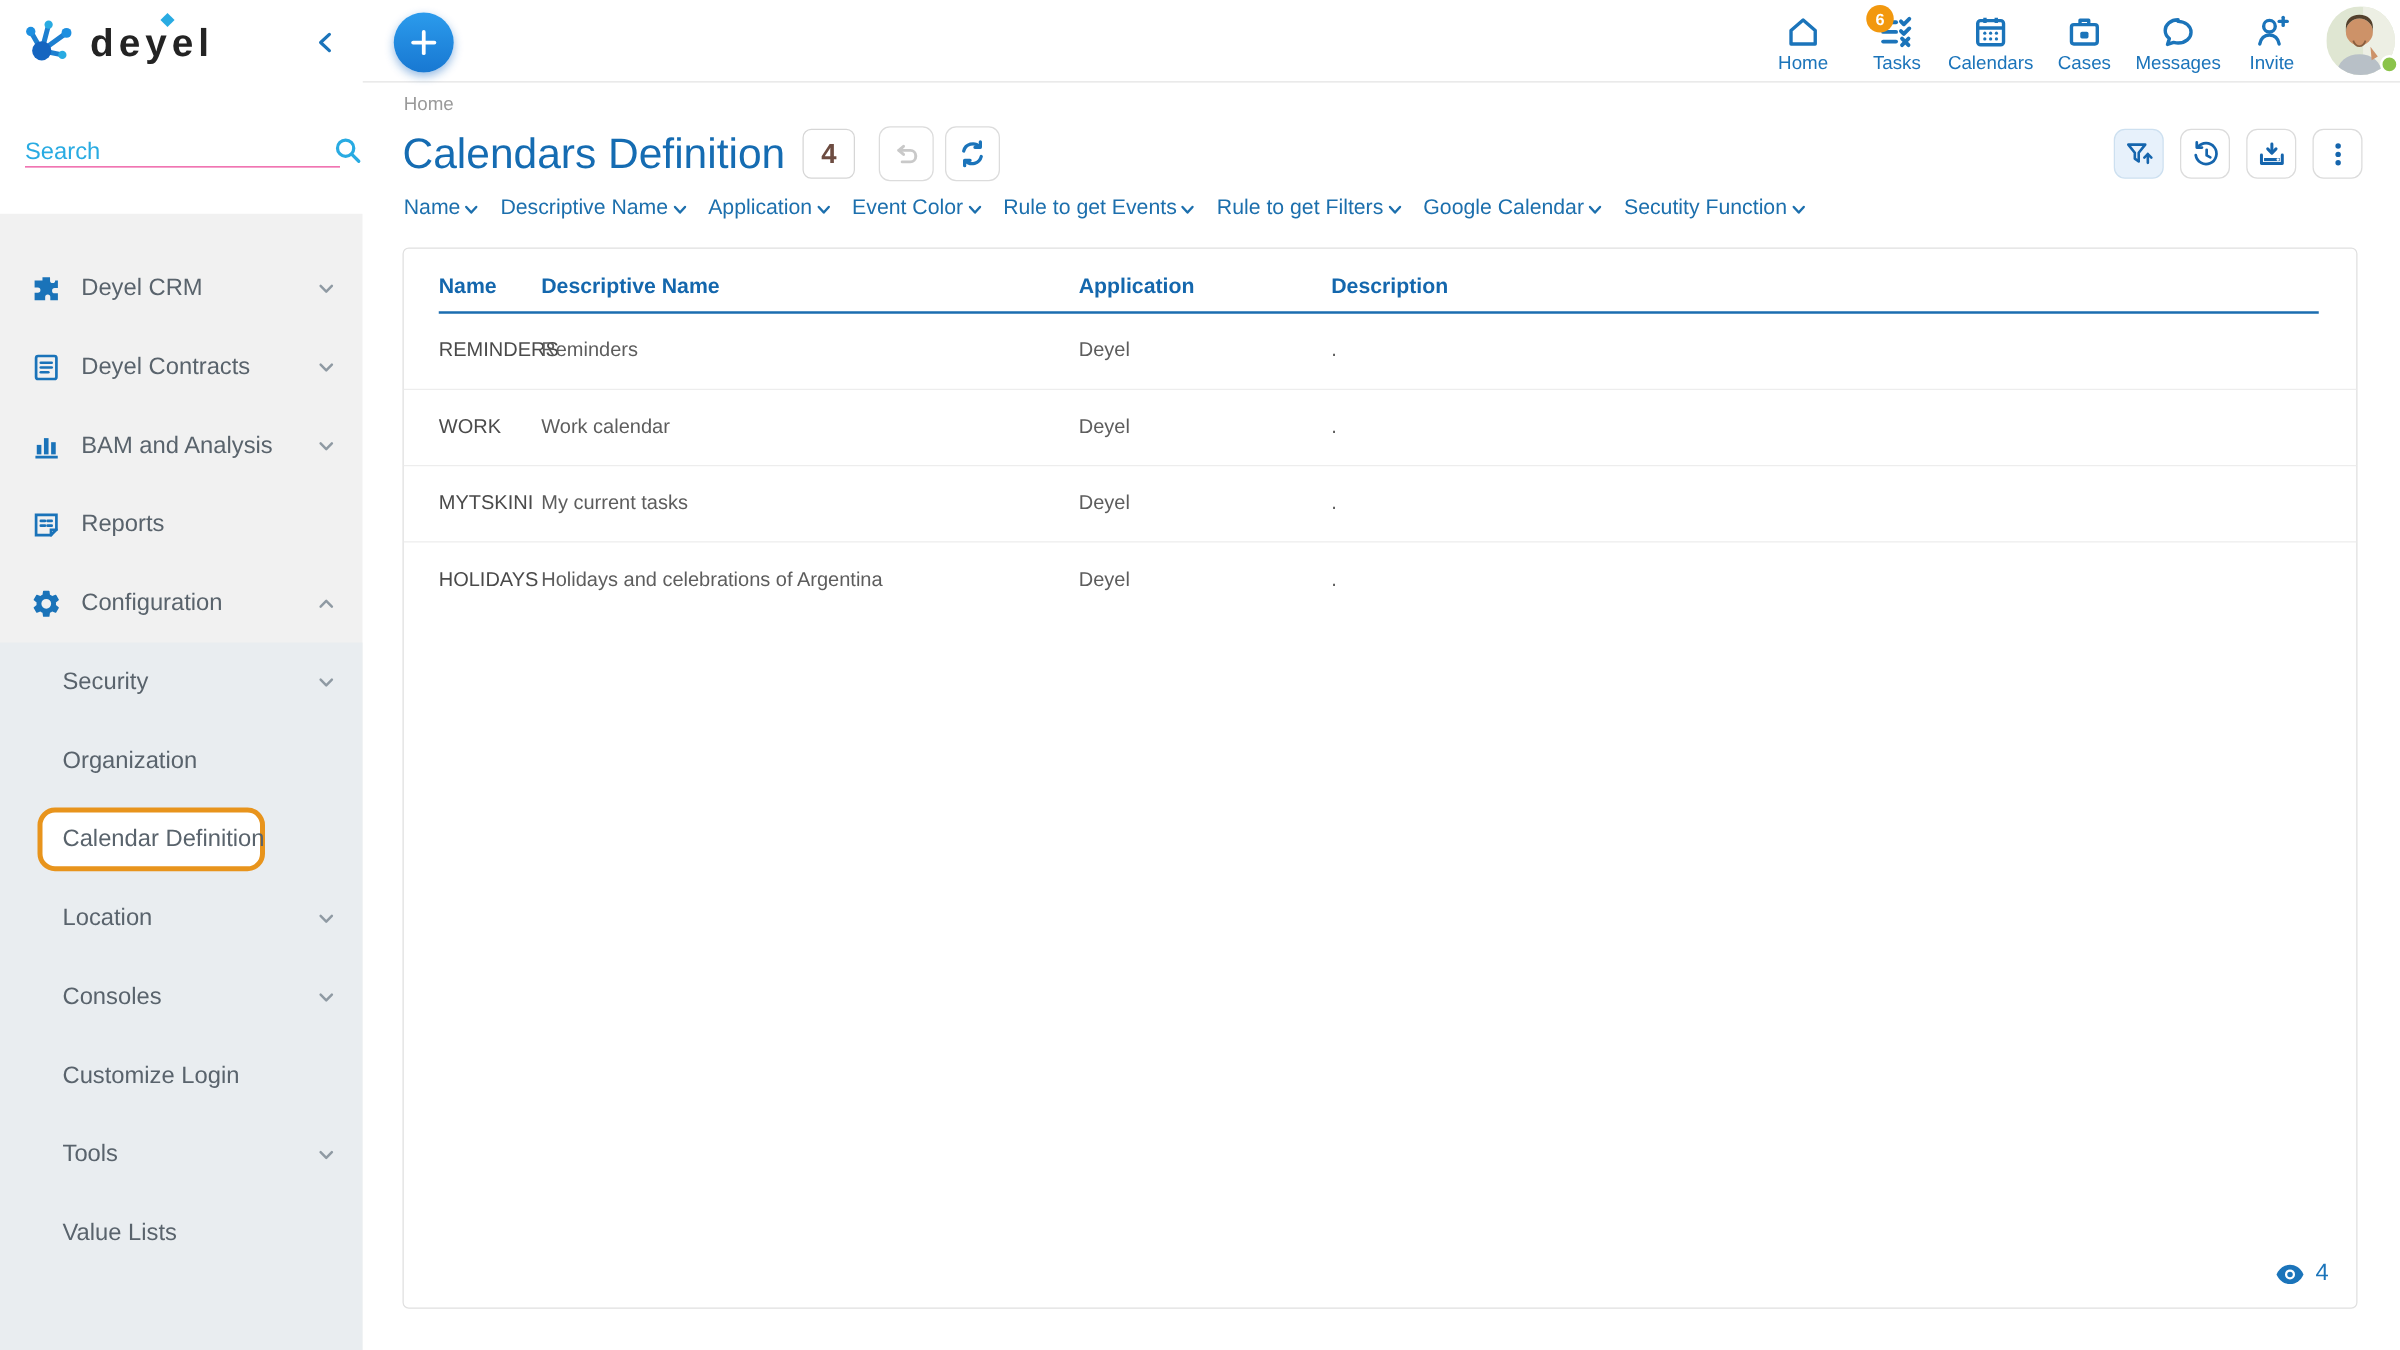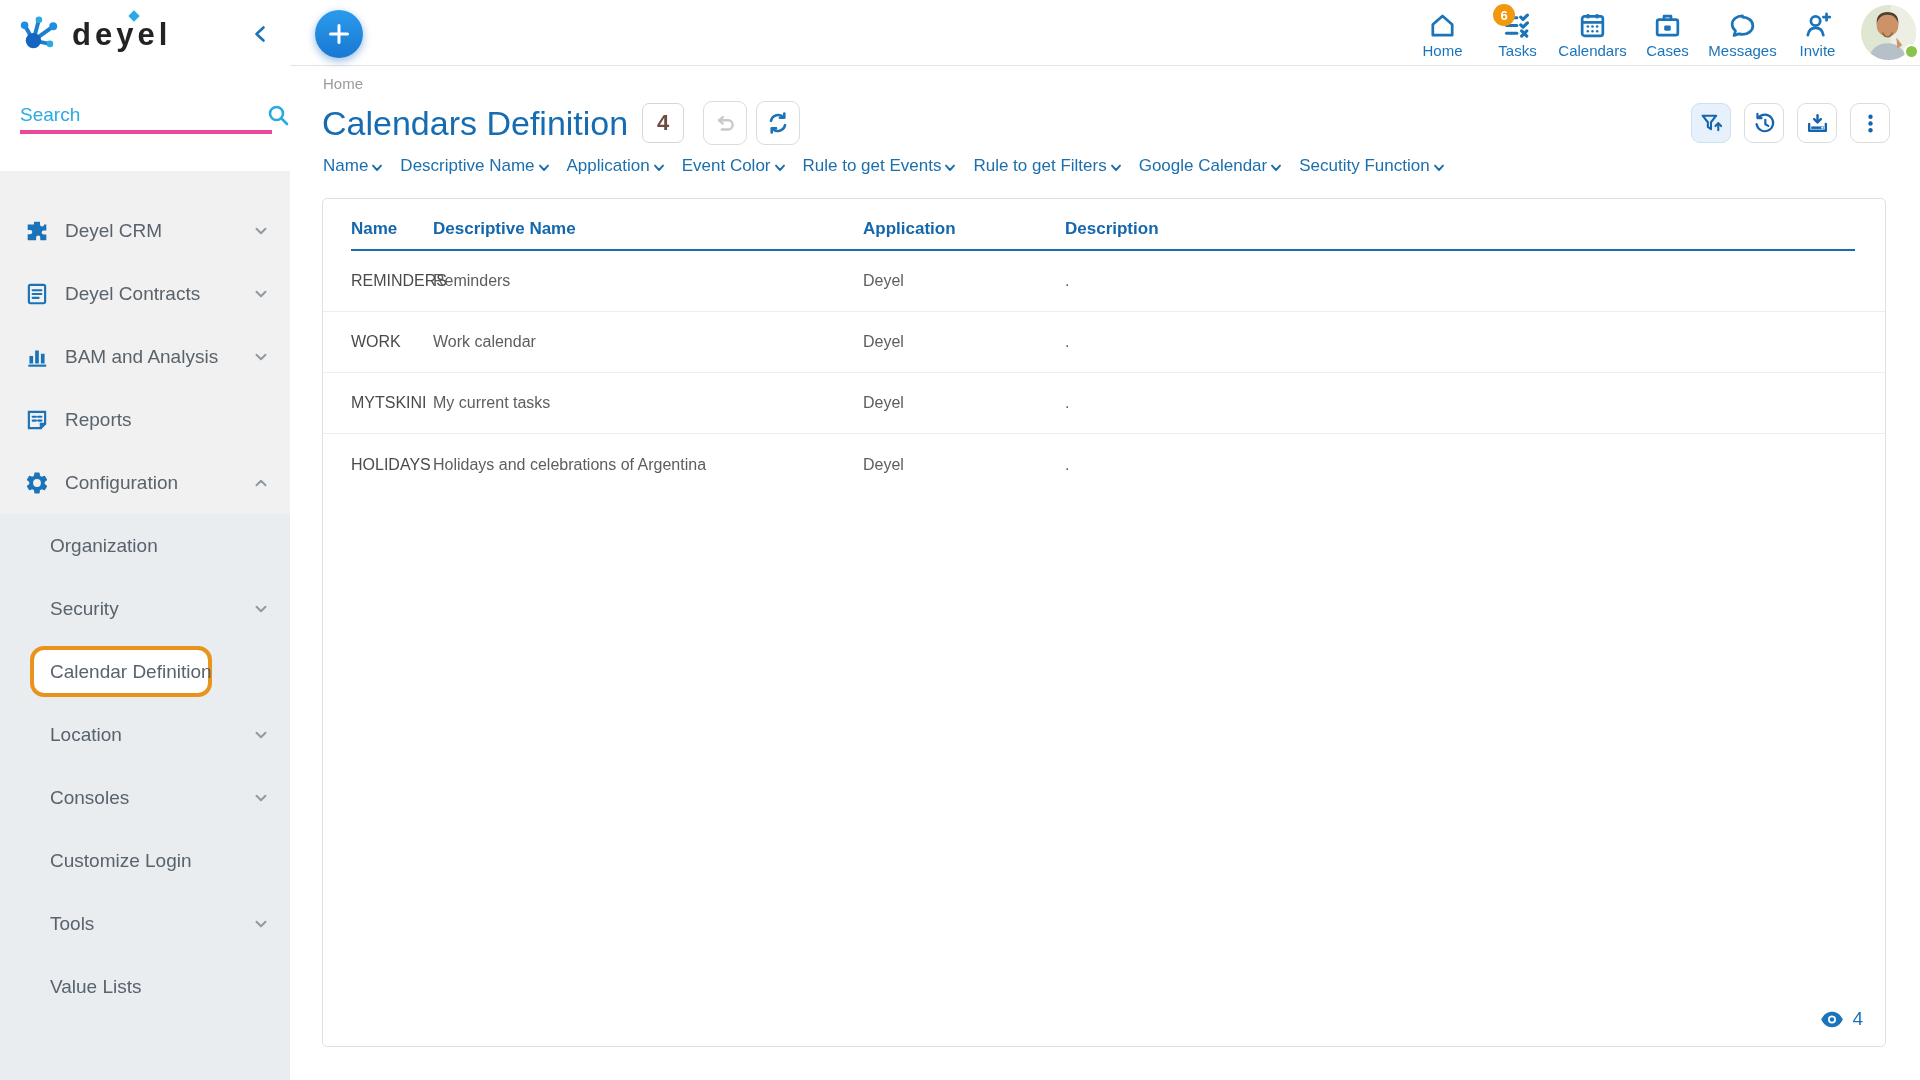--- a/index.html
+++ b/index.html
@@ -7,21 +7,21 @@
   body{font-family:"Liberation Sans",sans-serif;background:#fff;position:relative;overflow:hidden}
   svg{display:block}
 
   
   .sidebar{position:absolute;left:0;top:0;width:290px;height:1080px;background:#fff;z-index:20}
   .logo-row{position:absolute;top:8px;left:16px;right:18px;height:52px;display:flex;align-items:center}
   .logo{display:flex;align-items:center;gap:8px;cursor:pointer;position:relative}
   .logo-text{font-size:31px;color:#232323;font-weight:600;letter-spacing:4px;line-height:1}
   .logo-tick{position:absolute;left:114px;top:0;width:8px;height:8px;background:#29abe2;transform:rotate(45deg)}
   .collapse{margin-left:auto;cursor:pointer}
-  .search-row{position:absolute;top:100px;left:20px;width:252px;height:34px;border-bottom:4px solid #ec4899;display:flex;align-items:center}
+  .search-row{position:absolute;top:100px;left:20px;width:252px;height:34px;border-bottom:1px solid #ec4899;display:flex;align-items:flex-end}
   .search-input{flex:1;border:none;outline:none;font-size:19px;color:#29abe2;background:transparent;font-family:"Liberation Sans",sans-serif}
   .search-input::placeholder{color:#29abe2;opacity:1}
   .menu{position:absolute;top:171px;left:0;right:0;bottom:0;background:#f1f1f1;display:flex;flex-direction:column}
   .menu-top{padding-top:28px}
   .menu-item{height:63px;display:flex;align-items:center;padding:0 20px 0 24px;cursor:pointer}
   .menu-item .ico{width:26px;height:26px;margin-right:15px;flex:none}
   .mi-label{font-size:19px;color:#59636c}
   .chev{margin-left:auto;color:#8f9aa3}
   .chev svg{width:18px;height:18px}
   .chev.up svg{transform:rotate(180deg)}
@@ -187,29 +187,29 @@
         <span class="chev up">
             <svg viewBox="0 0 20 20" fill="none" stroke="currentColor" stroke-width="2.2" stroke-linecap="round" stroke-linejoin="round">
               <polyline points="5,7.5 10,12.5 15,7.5"></polyline>
             </svg>
           </span>
       </div>
     </div>
 
     <div class="submenu">
       <div class="sub-item">
+        <span class="mi-label">Security</span>
+        <span class="chev down">
+            <svg viewBox="0 0 20 20" fill="none" stroke="currentColor" stroke-width="2.2" stroke-linecap="round" stroke-linejoin="round">
+              <polyline points="5,7.5 10,12.5 15,7.5"></polyline>
+            </svg>
+          </span>
+      </div>
+      <div class="sub-item">
         <span class="mi-label">Organization</span>
-      </div>
-      <div class="sub-item">
-        <span class="mi-label">Security</span>
-        <span class="chev down">
-            <svg viewBox="0 0 20 20" fill="none" stroke="currentColor" stroke-width="2.2" stroke-linecap="round" stroke-linejoin="round">
-              <polyline points="5,7.5 10,12.5 15,7.5"></polyline>
-            </svg>
-          </span>
       </div>
       <div class="sub-item hl">
         <span class="mi-label">Calendar Definition</span>
       </div>
       <div class="sub-item">
         <span class="mi-label">Location</span>
         <span class="chev down">
             <svg viewBox="0 0 20 20" fill="none" stroke="currentColor" stroke-width="2.2" stroke-linecap="round" stroke-linejoin="round">
               <polyline points="5,7.5 10,12.5 15,7.5"></polyline>
             </svg>

